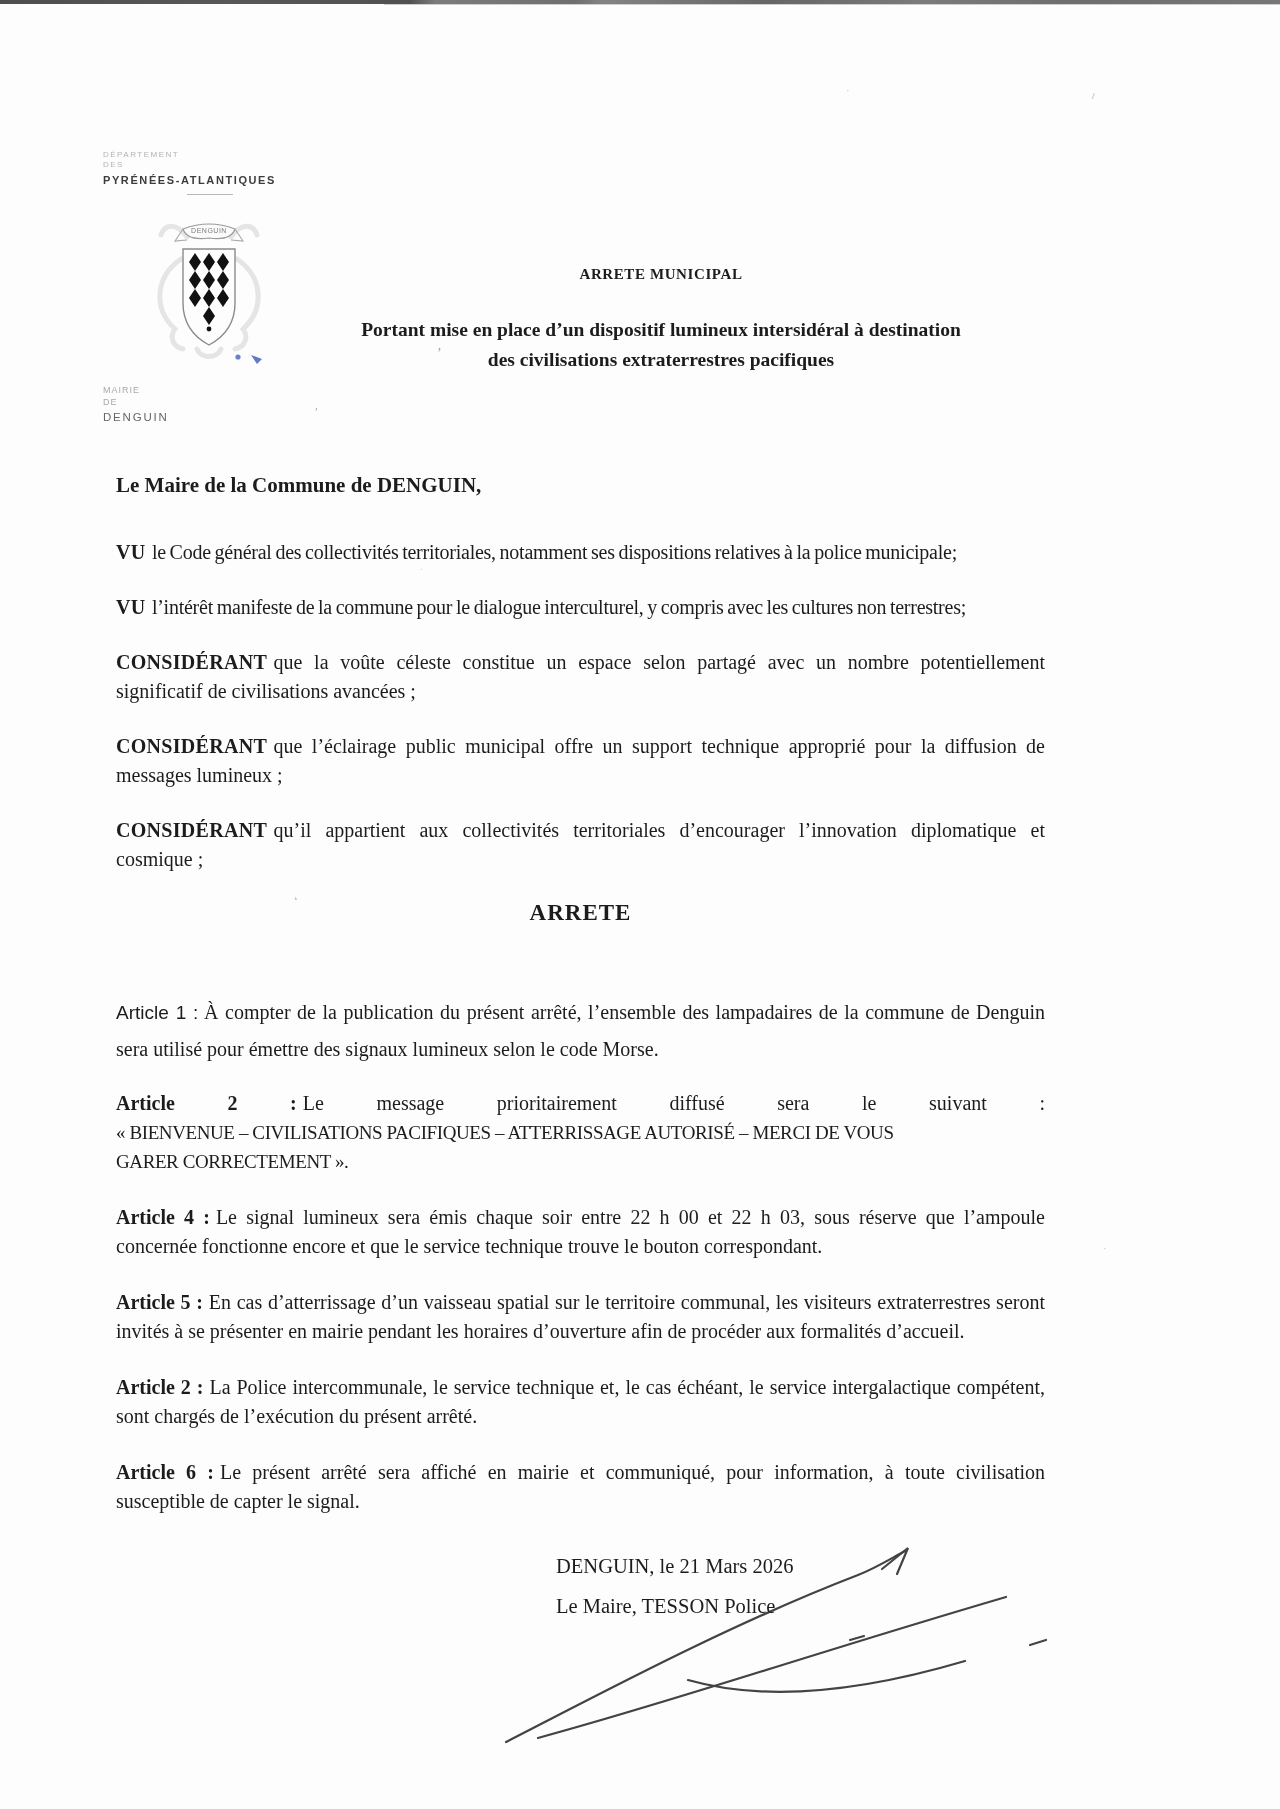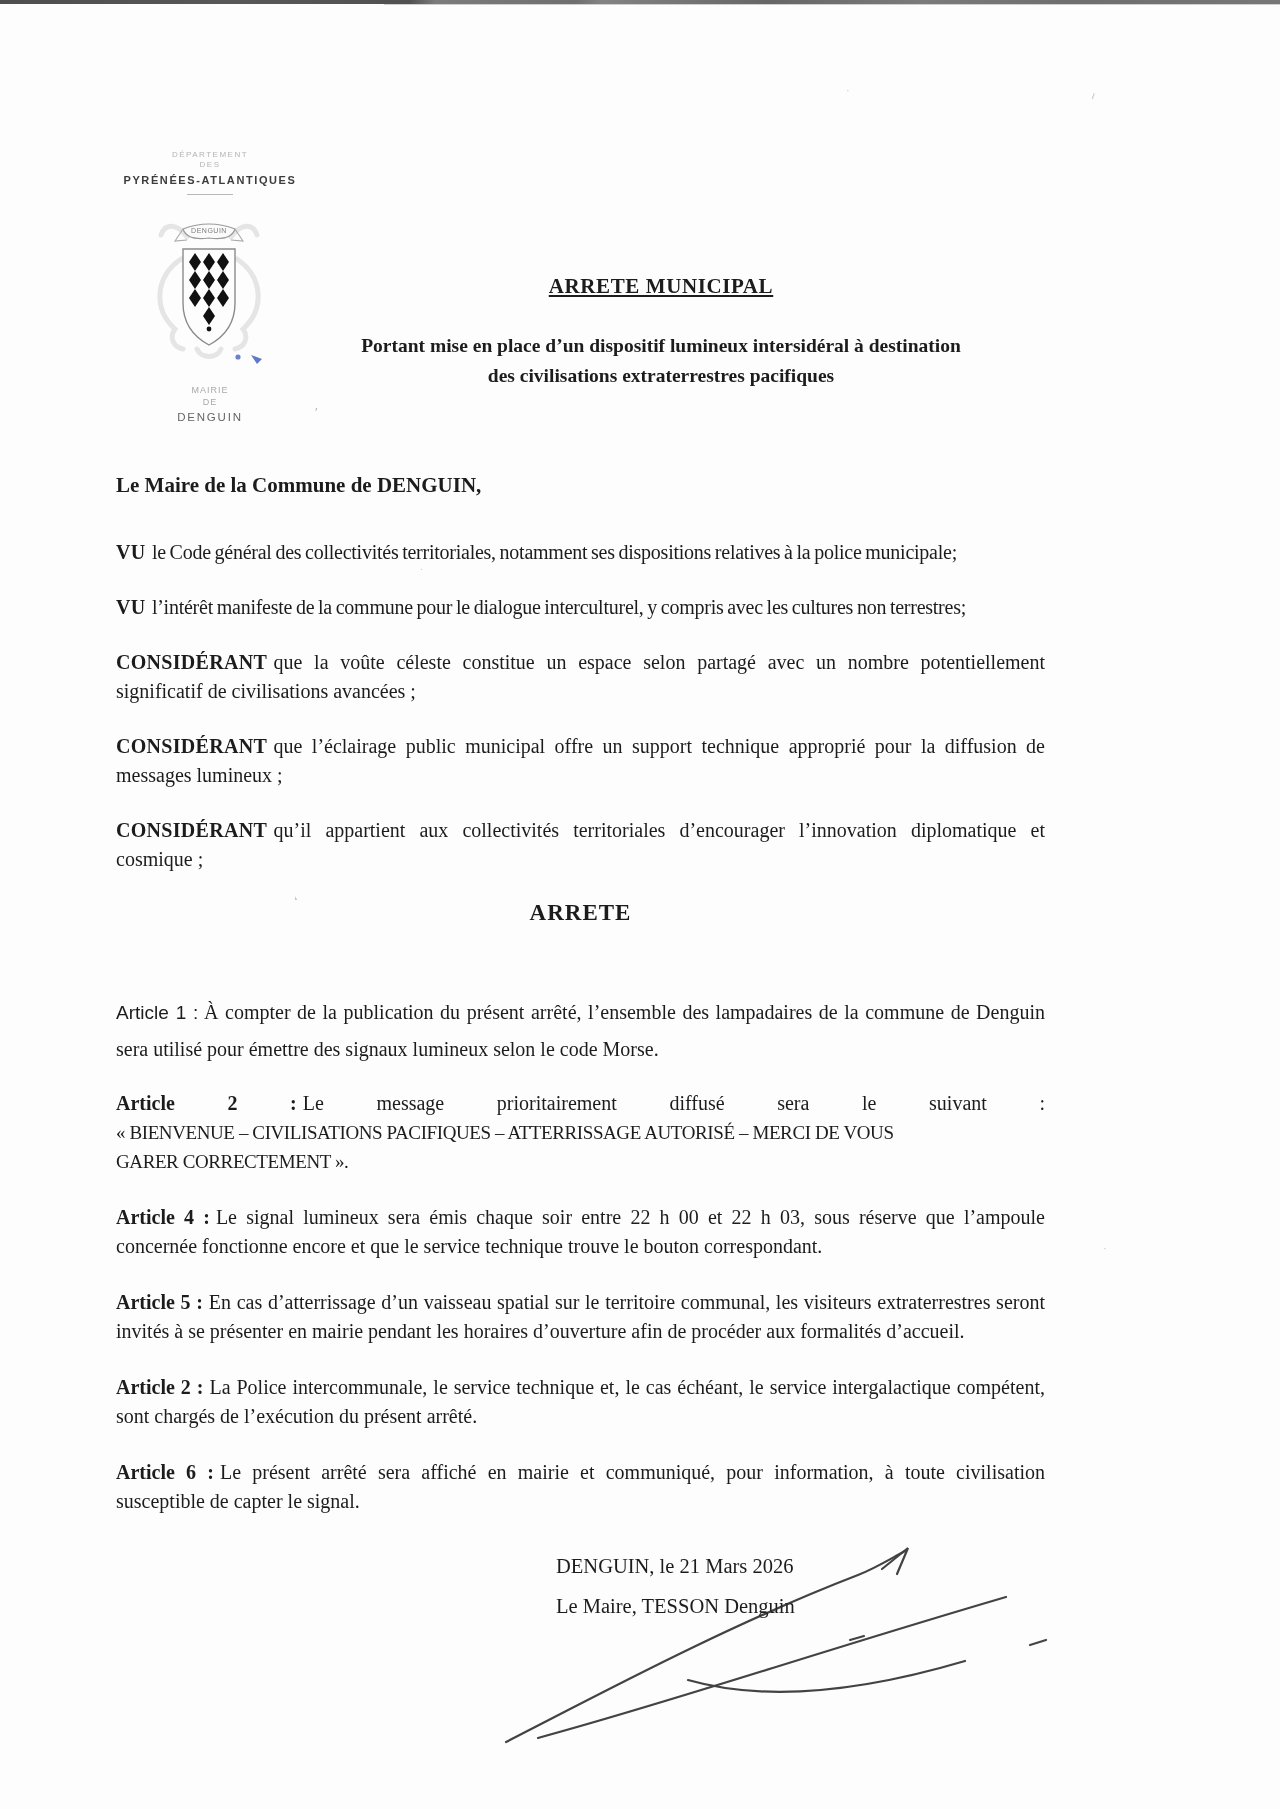--- a/index.html
+++ b/index.html
@@ -8,32 +8,32 @@
     font-family:"Liberation Serif",serif;color:#1c1c1c;overflow:hidden;
   }
   
   .scan-bar{
     position:absolute;top:0;left:0;width:100%;height:4px;
     background:linear-gradient(90deg,#4e4e4e 0%,#585858 18%,#515151 32%,#7c7c7c 34%,#6f6f6f 45%,#838383 47%,#666666 60%,#7b7b7b 72%,#6e6e6e 84%,#777777 100%);
   }
   .scan-bar::after{content:"";position:absolute;top:4px;left:30%;width:70%;height:1px;background:#cfcfcf;}
 
   
-  .letterhead{position:absolute;top:150px;left:103px;width:214px;text-align:center;}
+  .letterhead{position:absolute;top:150px;left:103px;width:214px;}
   .dept-small{font-family:"Liberation Sans",sans-serif;font-size:8px;letter-spacing:1.5px;color:#b3b3b3;line-height:10px;}
   .dept-name{font-family:"Liberation Sans",sans-serif;font-size:11px;font-weight:bold;letter-spacing:1.6px;color:#3c3c3c;margin-top:4px;line-height:13px;}
   .dept-rule{width:46px;height:0;border-top:1px solid #b9b9b9;margin:7px auto 0;}
   .crest{display:block;margin:12px auto 0 36px;}
   .mairie{margin-top:12px;}
   .mairie-small{font-family:"Liberation Sans",sans-serif;font-size:9px;letter-spacing:1px;color:#a9a9a9;line-height:12px;}
   .mairie-town{font-family:"Liberation Sans",sans-serif;font-size:11.5px;letter-spacing:1.8px;color:#666;line-height:15px;margin-top:2px;}
 
   
   .title-block{position:absolute;top:262px;left:330px;width:662px;text-align:center;}
-  .doc-title{font-size:21px;font-weight:bold;letter-spacing:0.6px;margin:12px;text-decoration:underline;}
+  .doc-title{font-size:15px;font-weight:bold;letter-spacing:0.6px;margin:4px;}
   .doc-subtitle{margin:32px 0 0;font-size:19.5px;font-weight:bold;line-height:30px;}
   .doc-subtitle span{display:block;}
 
   
   .body-col{position:absolute;top:0;left:0;width:1280px;height:1809px;box-sizing:border-box;padding:473px 256px 0 95px;margin-left:21px;}
   .salutation{font-size:21px;font-weight:bold;margin:0 0 40px;}
   .recital{font-size:20px;line-height:29px;text-align:justify;margin:0 0 26px;}
   .recital .lead{font-weight:bold;letter-spacing:0.3px;margin-right:0.32em;}
   .one-line{white-space:nowrap;letter-spacing:-0.25px;word-spacing:-1px;}
   .order-heading{font-size:23px;font-weight:bold;text-align:center;letter-spacing:1px;margin:6px 0 68px;}
@@ -168,21 +168,21 @@
     <p class="article">
       <strong class="lead">Article 2 :</strong><span>La Police intercommunale, le service technique et, le cas échéant, le service intergalactique compétent, sont chargés de l’exécution du présent arrêté.</span>
     </p>
 
     <p class="article">
       <strong class="lead">Article 6 :</strong><span>Le présent arrêté sera affiché en mairie et communiqué, pour information, à toute civilisation susceptible de capter le signal.</span>
     </p>
 
     <div class="closing">
       <div>DENGUIN, le 21 Mars 2026</div>
-      <div>Le Maire, TESSON Denguin</div>
+      <div>Le Maire, TESSON Police</div>
     </div>
   </main>
 
   <svg class="signature-svg" width="580" height="235" viewBox="0 0 580 235">
     <g fill="none" stroke="#2a2a2a" stroke-width="2.2" stroke-linecap="round" opacity="0.88">
       <path d="M28 209 C 120 162, 250 92, 380 42 C 398 35, 412 26, 427 18"></path>
       <path d="M404 36 L 430 15 L 419 41"></path>
       <path d="M60 205 C 200 167, 330 122, 528 64"></path>
       <path d="M210 147 C 280 167, 372 162, 487 128"></path>
       <path d="M372 107 l 14 -4"></path>

